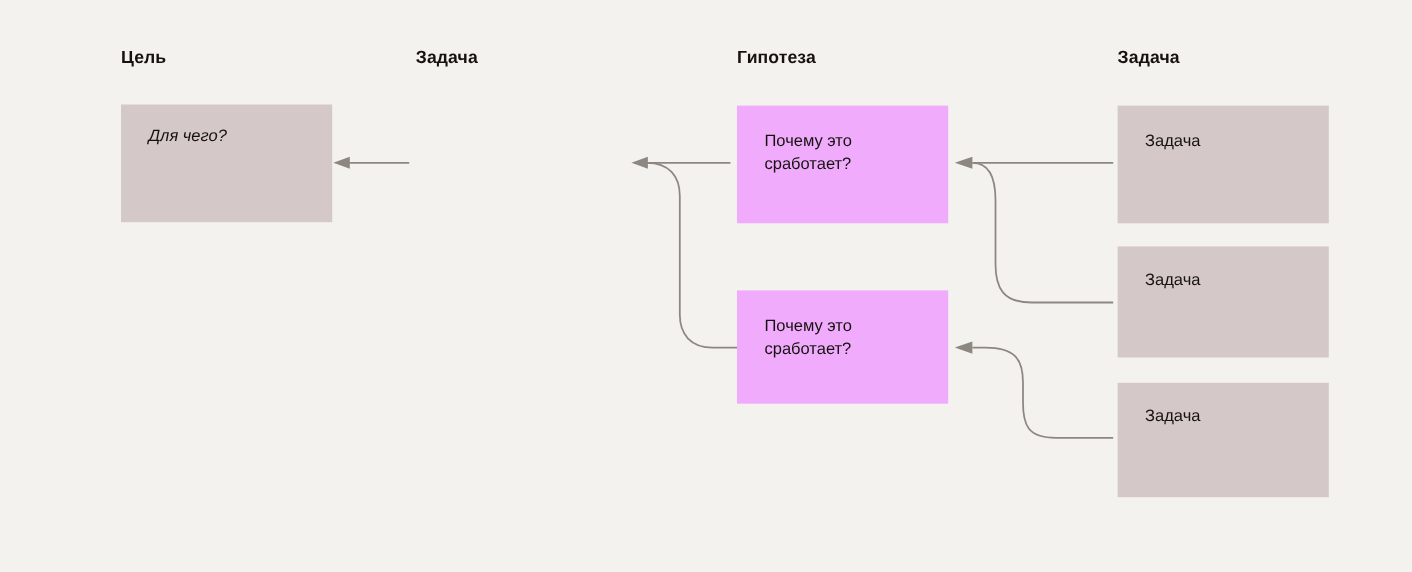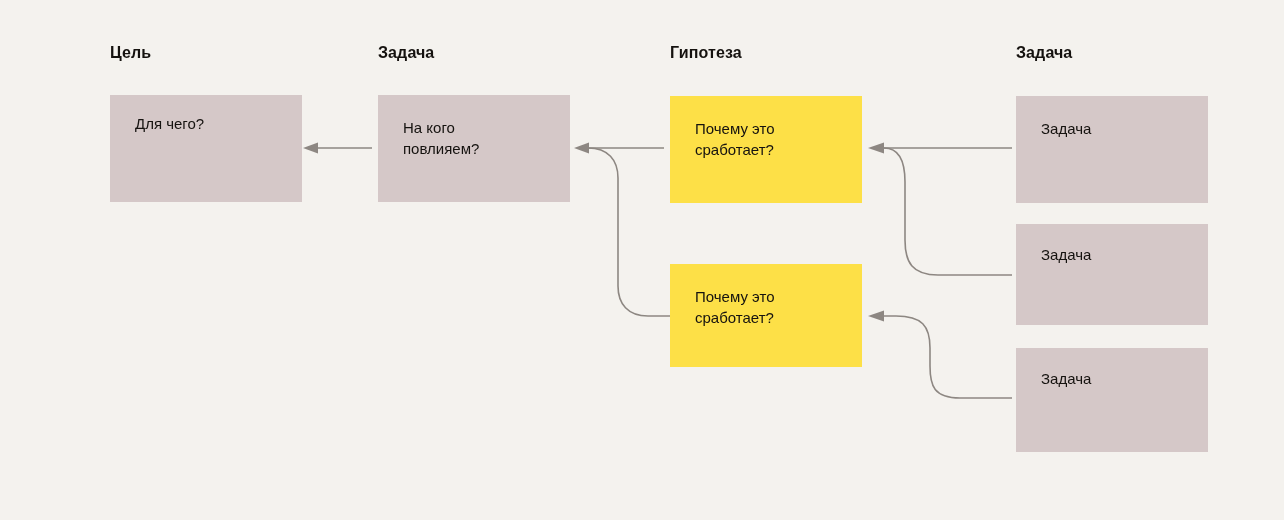--- a/index.html
+++ b/index.html
@@ -38,21 +38,21 @@
     font-family: "Liberation Sans", sans-serif;
     font-size: 15px;
     font-weight: normal;
     color: #15120f;
     line-height: 21px;
     white-space: pre-line;
     left: 25px;
   }
   .node.goal   { background: #d5c8c8; }
   .node.subject{ background: #d5c8c8; }
-  .node.hypo   { background: #fde047; text-decoration: underline; }
+  .node.hypo   { background: #f0abfc; text-decoration: underline; }
   .node.task   { background: #d5c8c8; }
   svg.edges {
     position: absolute;
     left: 0;
     top: 0;
     width: 1284px;
     height: 520px;
     pointer-events: none;
   }
   .edge-path {
@@ -101,27 +101,23 @@
     </g>
 
     <g>
       <path class="edge-path" d="M 1012 398 L 960 398 C 934 398 930 386 930 366 L 930 348 C 930 326 922 316 896 316 L 884 316"></path>
       <polygon class="arrow-head" points="868,316 884,310.5 884,321.5"></polygon>
     </g>
 
   </svg>
 
   <div class="node goal" style="left:110px; top:95px; width:192px; height:107px;">
-    <div class="node-label" style="top:18px;">Для чего?</div>
+    <div class="node-label" style="top:18px;font-style:italic;">Для чего?</div>
   </div>
 
-  <div class="node subject" style="left:378px; top:95px; width:192px; height:107px;">
-    <div class="node-label" style="top:22px;">На кого
-повлияем?</div>
-  </div>
 
   <div class="node hypo" style="left:670px; top:96px; width:192px; height:107px;">
     <div class="node-label" style="top:22px;">Почему это
 сработает?</div>
   </div>
 
   <div class="node hypo" style="left:670px; top:264px; width:192px; height:103px;">
     <div class="node-label" style="top:22px;">Почему это
 сработает?</div>
   </div>

